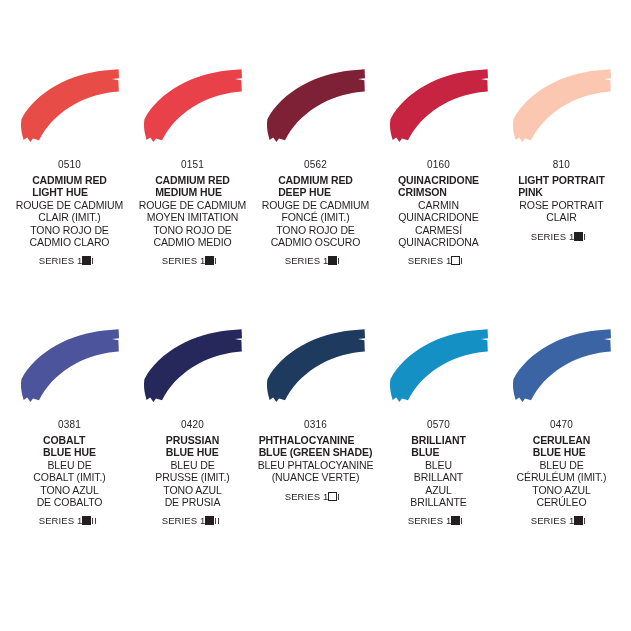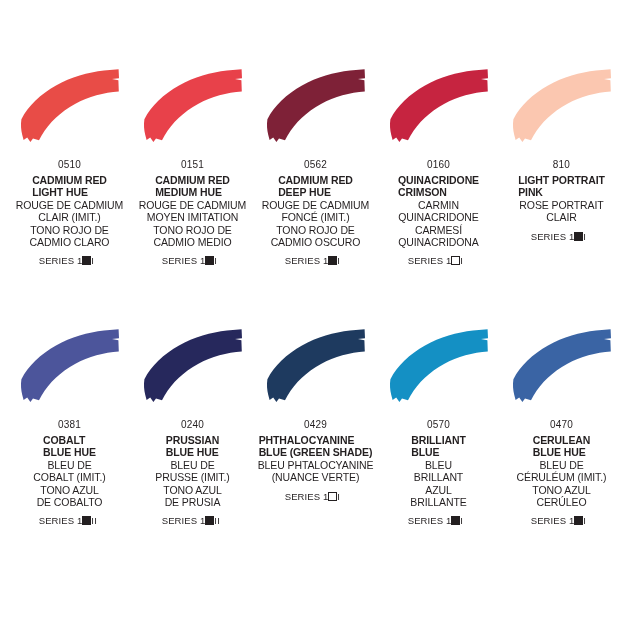--- a/index.html
+++ b/index.html
@@ -202,37 +202,37 @@
           <span class="opacity-box opaque"></span>
           <span class="lightfast">II</span>
         </div>
       </div>
       <div class="swatch-cell">
         <div class="stroke-wrap">
           <svg viewBox="0 0 124 86">
             <path d="M14.2,70.8 C13.0,66.0 12.6,60.4 13.4,55.2 C20.0,42.0 33.0,30.0 48.0,21.6 C63.0,13.2 80.0,8.4 96.0,6.6 L110.6,5.2 L111.0,14.2 L104.0,15.0 L110.4,16.2 L110.8,27.6 C96.0,28.6 80.6,32.6 67.0,40.0 C53.0,47.6 41.2,58.6 33.6,71.4 L31.0,76.2 L25.0,74.6 L22.4,78.0 L19.2,73.6 L15.6,76.0 Z" fill="#26285C"></path>
           </svg>
         </div>
-        <div class="code">0240</div>
+        <div class="code">0420</div>
         <div class="name-en">PRUSSIAN<br>BLUE HUE</div>
         <div class="name-fr">BLEU DE<br>PRUSSE (IMIT.)</div>
         <div class="name-es">TONO AZUL<br>DE PRUSIA</div>
         <div class="series-line">
           <span class="series-label">SERIES 1</span>
           <span class="opacity-box opaque"></span>
           <span class="lightfast">II</span>
         </div>
       </div>
       <div class="swatch-cell">
         <div class="stroke-wrap">
           <svg viewBox="0 0 124 86">
             <path d="M14.2,70.8 C13.0,66.0 12.6,60.4 13.4,55.2 C20.0,42.0 33.0,30.0 48.0,21.6 C63.0,13.2 80.0,8.4 96.0,6.6 L110.6,5.2 L111.0,14.2 L104.0,15.0 L110.4,16.2 L110.8,27.6 C96.0,28.6 80.6,32.6 67.0,40.0 C53.0,47.6 41.2,58.6 33.6,71.4 L31.0,76.2 L25.0,74.6 L22.4,78.0 L19.2,73.6 L15.6,76.0 Z" fill="#1E3A5F"></path>
           </svg>
         </div>
-        <div class="code">0429</div>
+        <div class="code">0316</div>
         <div class="name-en">PHTHALOCYANINE<br>BLUE (GREEN SHADE)</div>
         <div class="name-fr">BLEU PHTALOCYANINE<br>(NUANCE VERTE)</div>
         <div class="series-line">
           <span class="series-label">SERIES 1</span>
           <span class="opacity-box transparent"></span>
           <span class="lightfast">I</span>
         </div>
       </div>
       <div class="swatch-cell">
         <div class="stroke-wrap">

